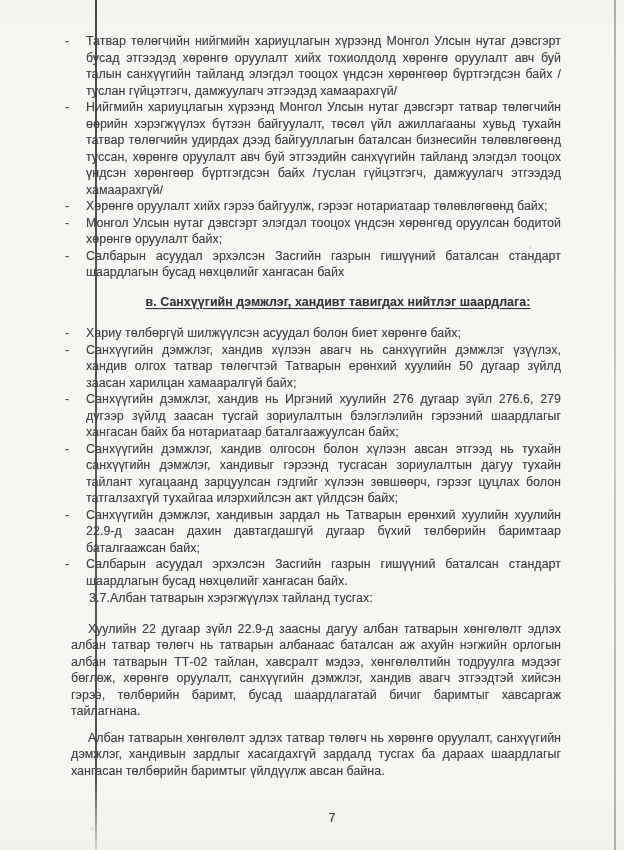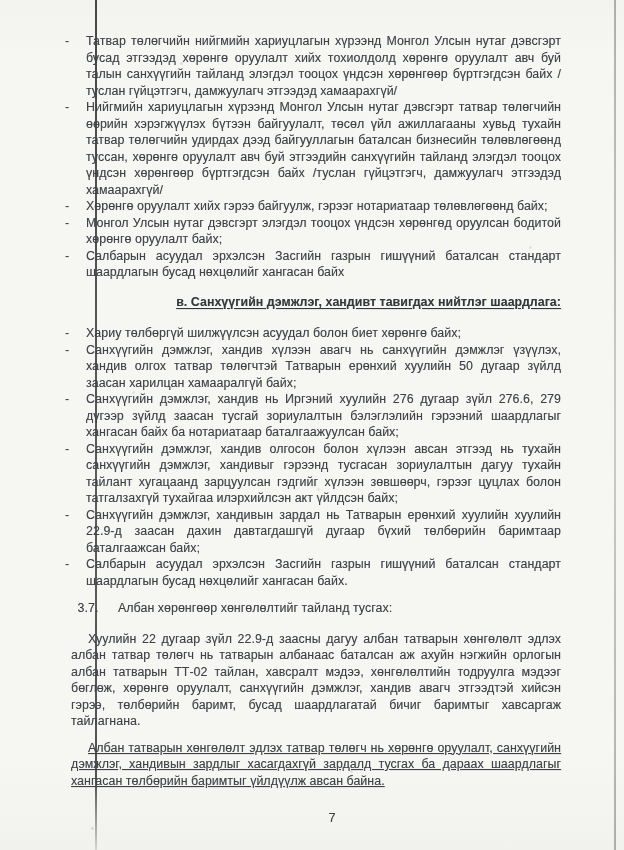--- a/index.html
+++ b/index.html
@@ -81,37 +81,36 @@
     position: absolute;
     left: 3px;
     top: 0;
   }
 
   .heading-b {
     margin: 13px 0 15px 53px;
     font-weight: bold;
     text-decoration: underline;
     text-underline-offset: 2px;
-    text-align: right;
+    text-align: center;
     color: #34383d;
   }
 
   .section-row {
     display: flex;
-    margin: 11px 0 14px 4px;
-    text-align: center;
-    gap: 8px;
+    margin: 1px 0 14px 4px;
+    text-align: right;
   }
   .section-row .sec-num { width: 44px; flex: 0 0 44px; }
 
   .para {
     margin: 0 0 10px 9px;
     text-indent: 17px;
   }
-  .para.last { margin-bottom: 16px; text-decoration: underline; }
+  .para.last { margin-bottom: 16px; }
 
   .page-number {
     position: absolute;
     top: 811px;
     left: 0;
     width: 624px;
     text-align: center;
     font-size: 12.5px;
     color: #3e4247;
     text-shadow: 0.3px 0.3px 0.5px rgba(62,66,71,0.38);
@@ -176,21 +175,21 @@
         <span>Санхүүгийн дэмжлэг, хандивын зардал нь Татварын ерөнхий хуулийн хуулийн 22.9-д заасан дахин давтагдашгүй дугаар бүхий төлбөрийн баримтаар баталгаажсан байх;</span>
       </div>
       <div class="bullet-item">
         <span class="dash">-</span>
         <span>Салбарын асуудал эрхэлсэн Засгийн газрын гишүүний баталсан стандарт шаардлагын бусад нөхцөлийг хангасан байх.</span>
       </div>
     </div>
 
     <div class="section-row">
       <span class="sec-num">3.7.</span>
-      <span class="sec-title">Албан хөрөнгөөр хөнгөлөлтийг тайланд тусгах:</span>
+      <span class="sec-title">Албан татварын хэрэгжүүлэх тайланд тусгах:</span>
     </div>
 
     <p class="para">Хуулийн 22 дугаар зүйл 22.9-д заасны дагуу албан татварын хөнгөлөлт эдлэх албан татвар төлөгч нь татварын албанаас баталсан аж ахуйн нэгжийн орлогын албан татварын ТТ-02 тайлан, хавсралт мэдээ, хөнгөлөлтийн тодруулга мэдээг бөглөж, хөрөнгө оруулалт, санхүүгийн дэмжлэг, хандив авагч этгээдтэй хийсэн гэрээ, төлбөрийн баримт, бусад шаардлагатай бичиг баримтыг хавсаргаж тайлагнана.</p>
     <p class="para last">Албан татварын хөнгөлөлт эдлэх татвар төлөгч нь хөрөнгө оруулалт, санхүүгийн дэмжлэг, хандивын зардлыг хасагдахгүй зардалд тусгах ба дараах шаардлагыг хангасан төлбөрийн баримтыг үйлдүүлж авсан байна.</p>
 
   </div>
 
   <div class="page-number">7</div>
 
 </div>

